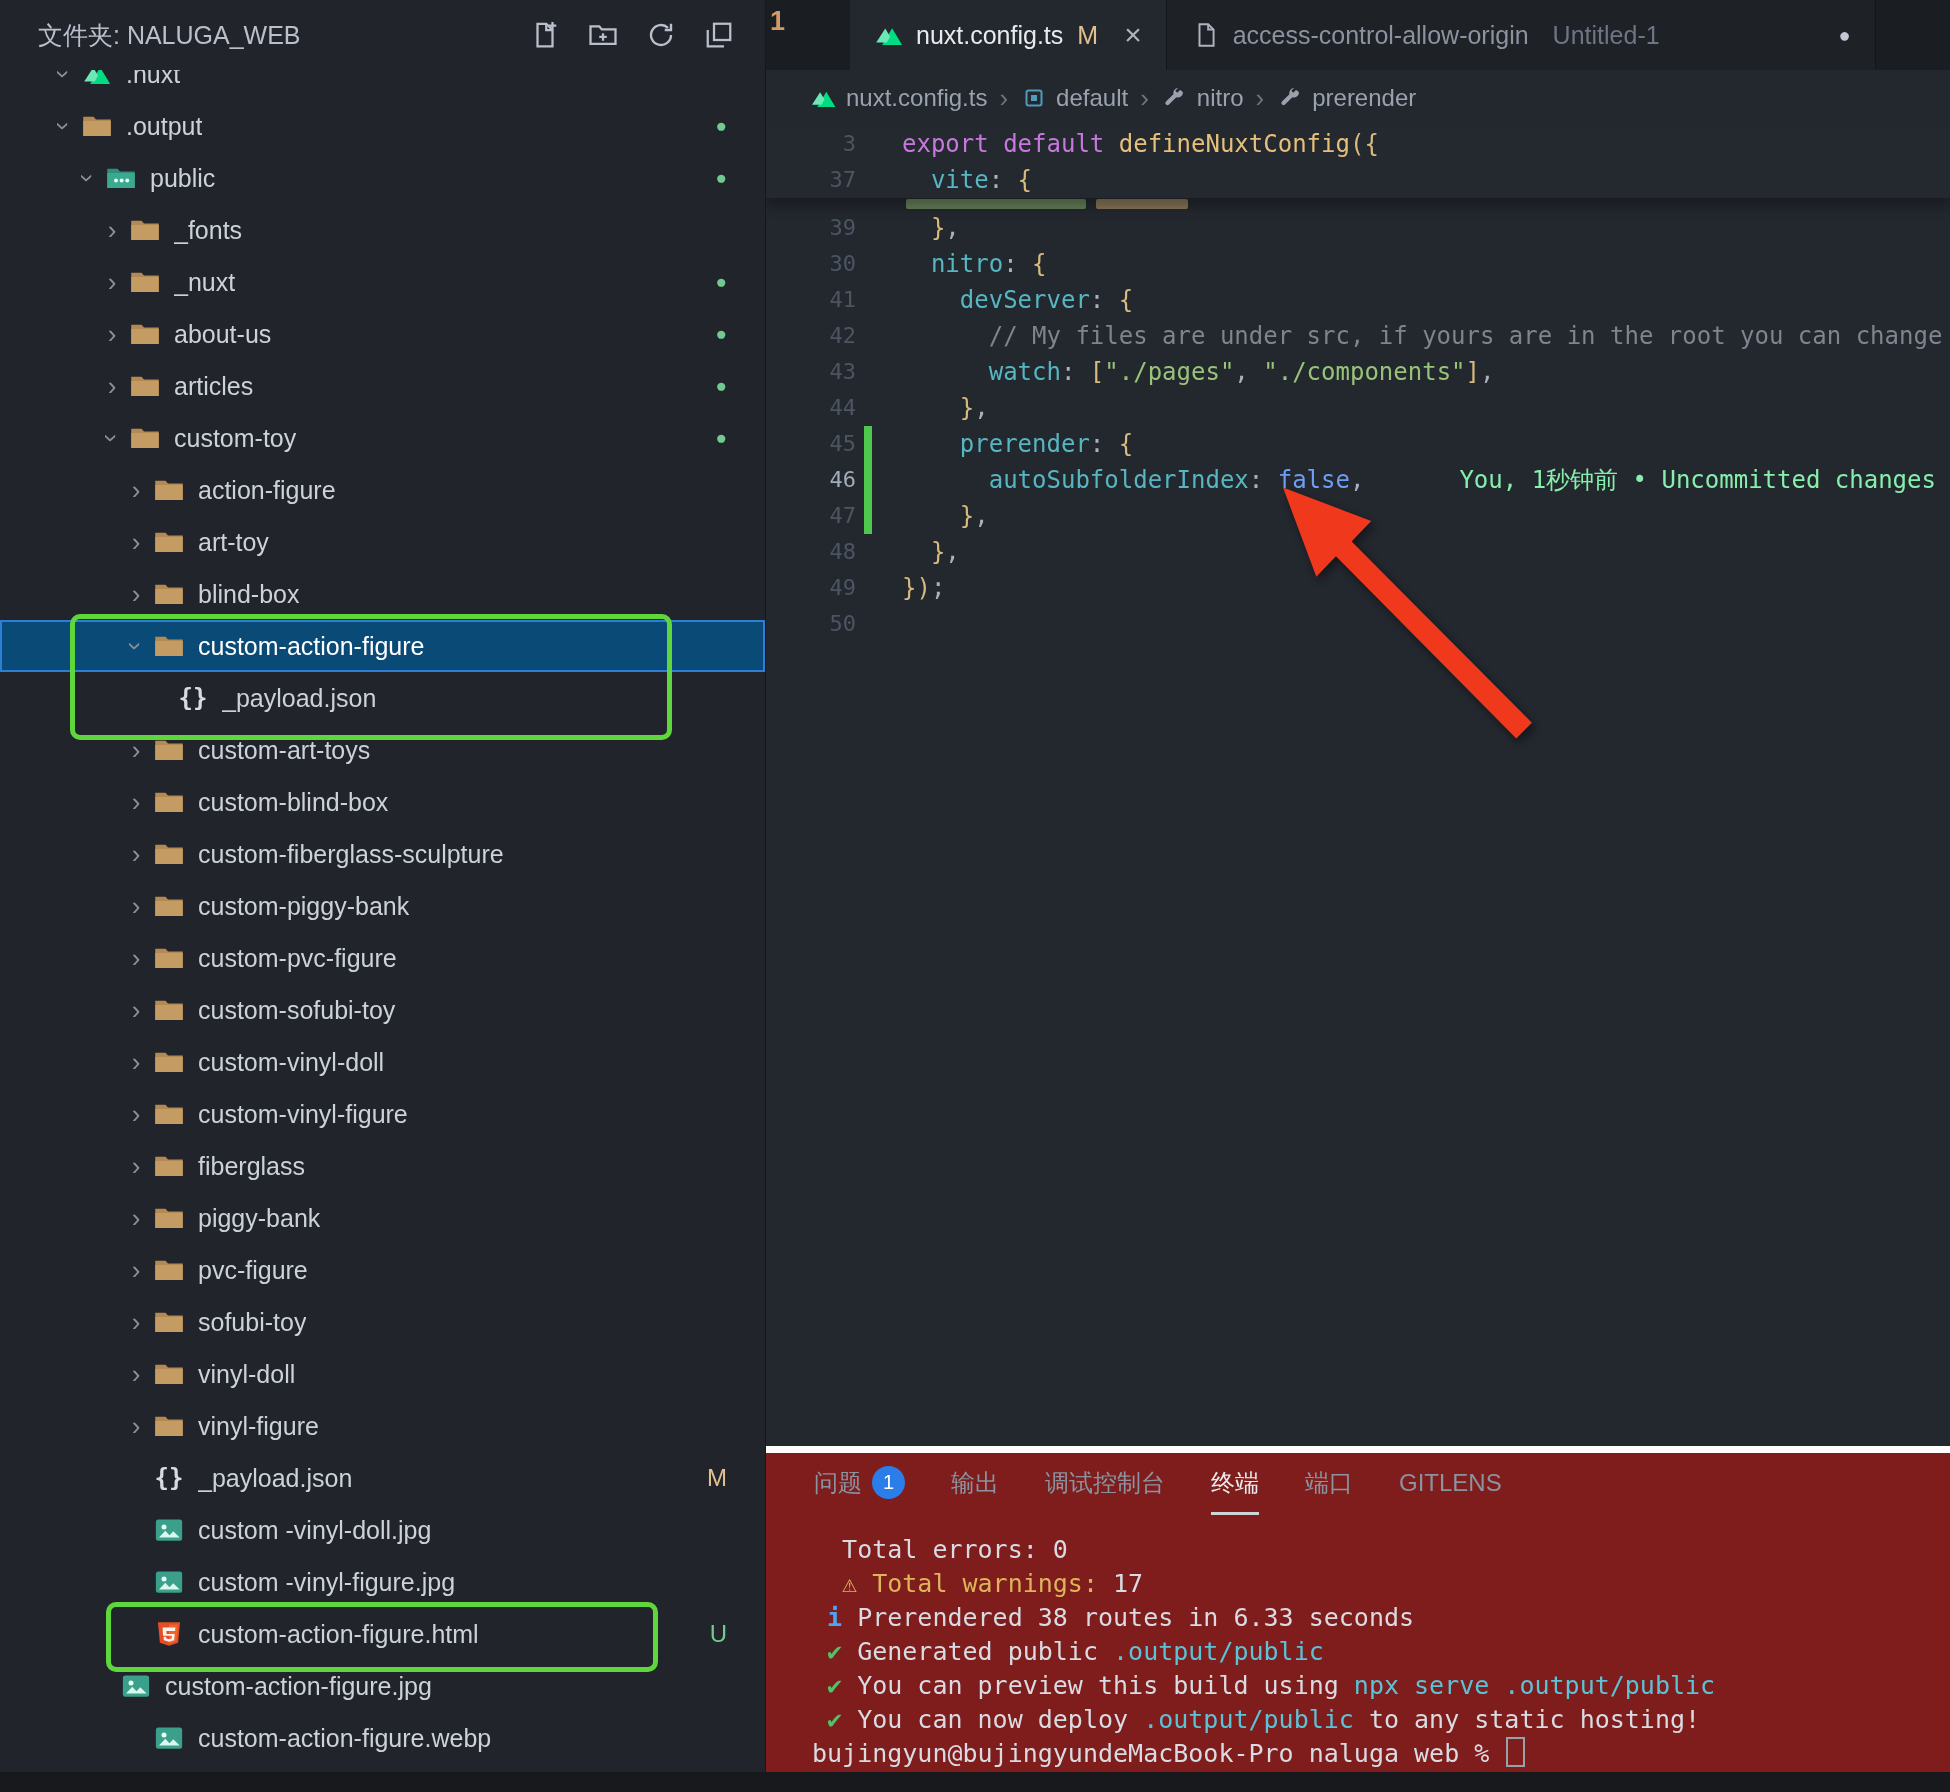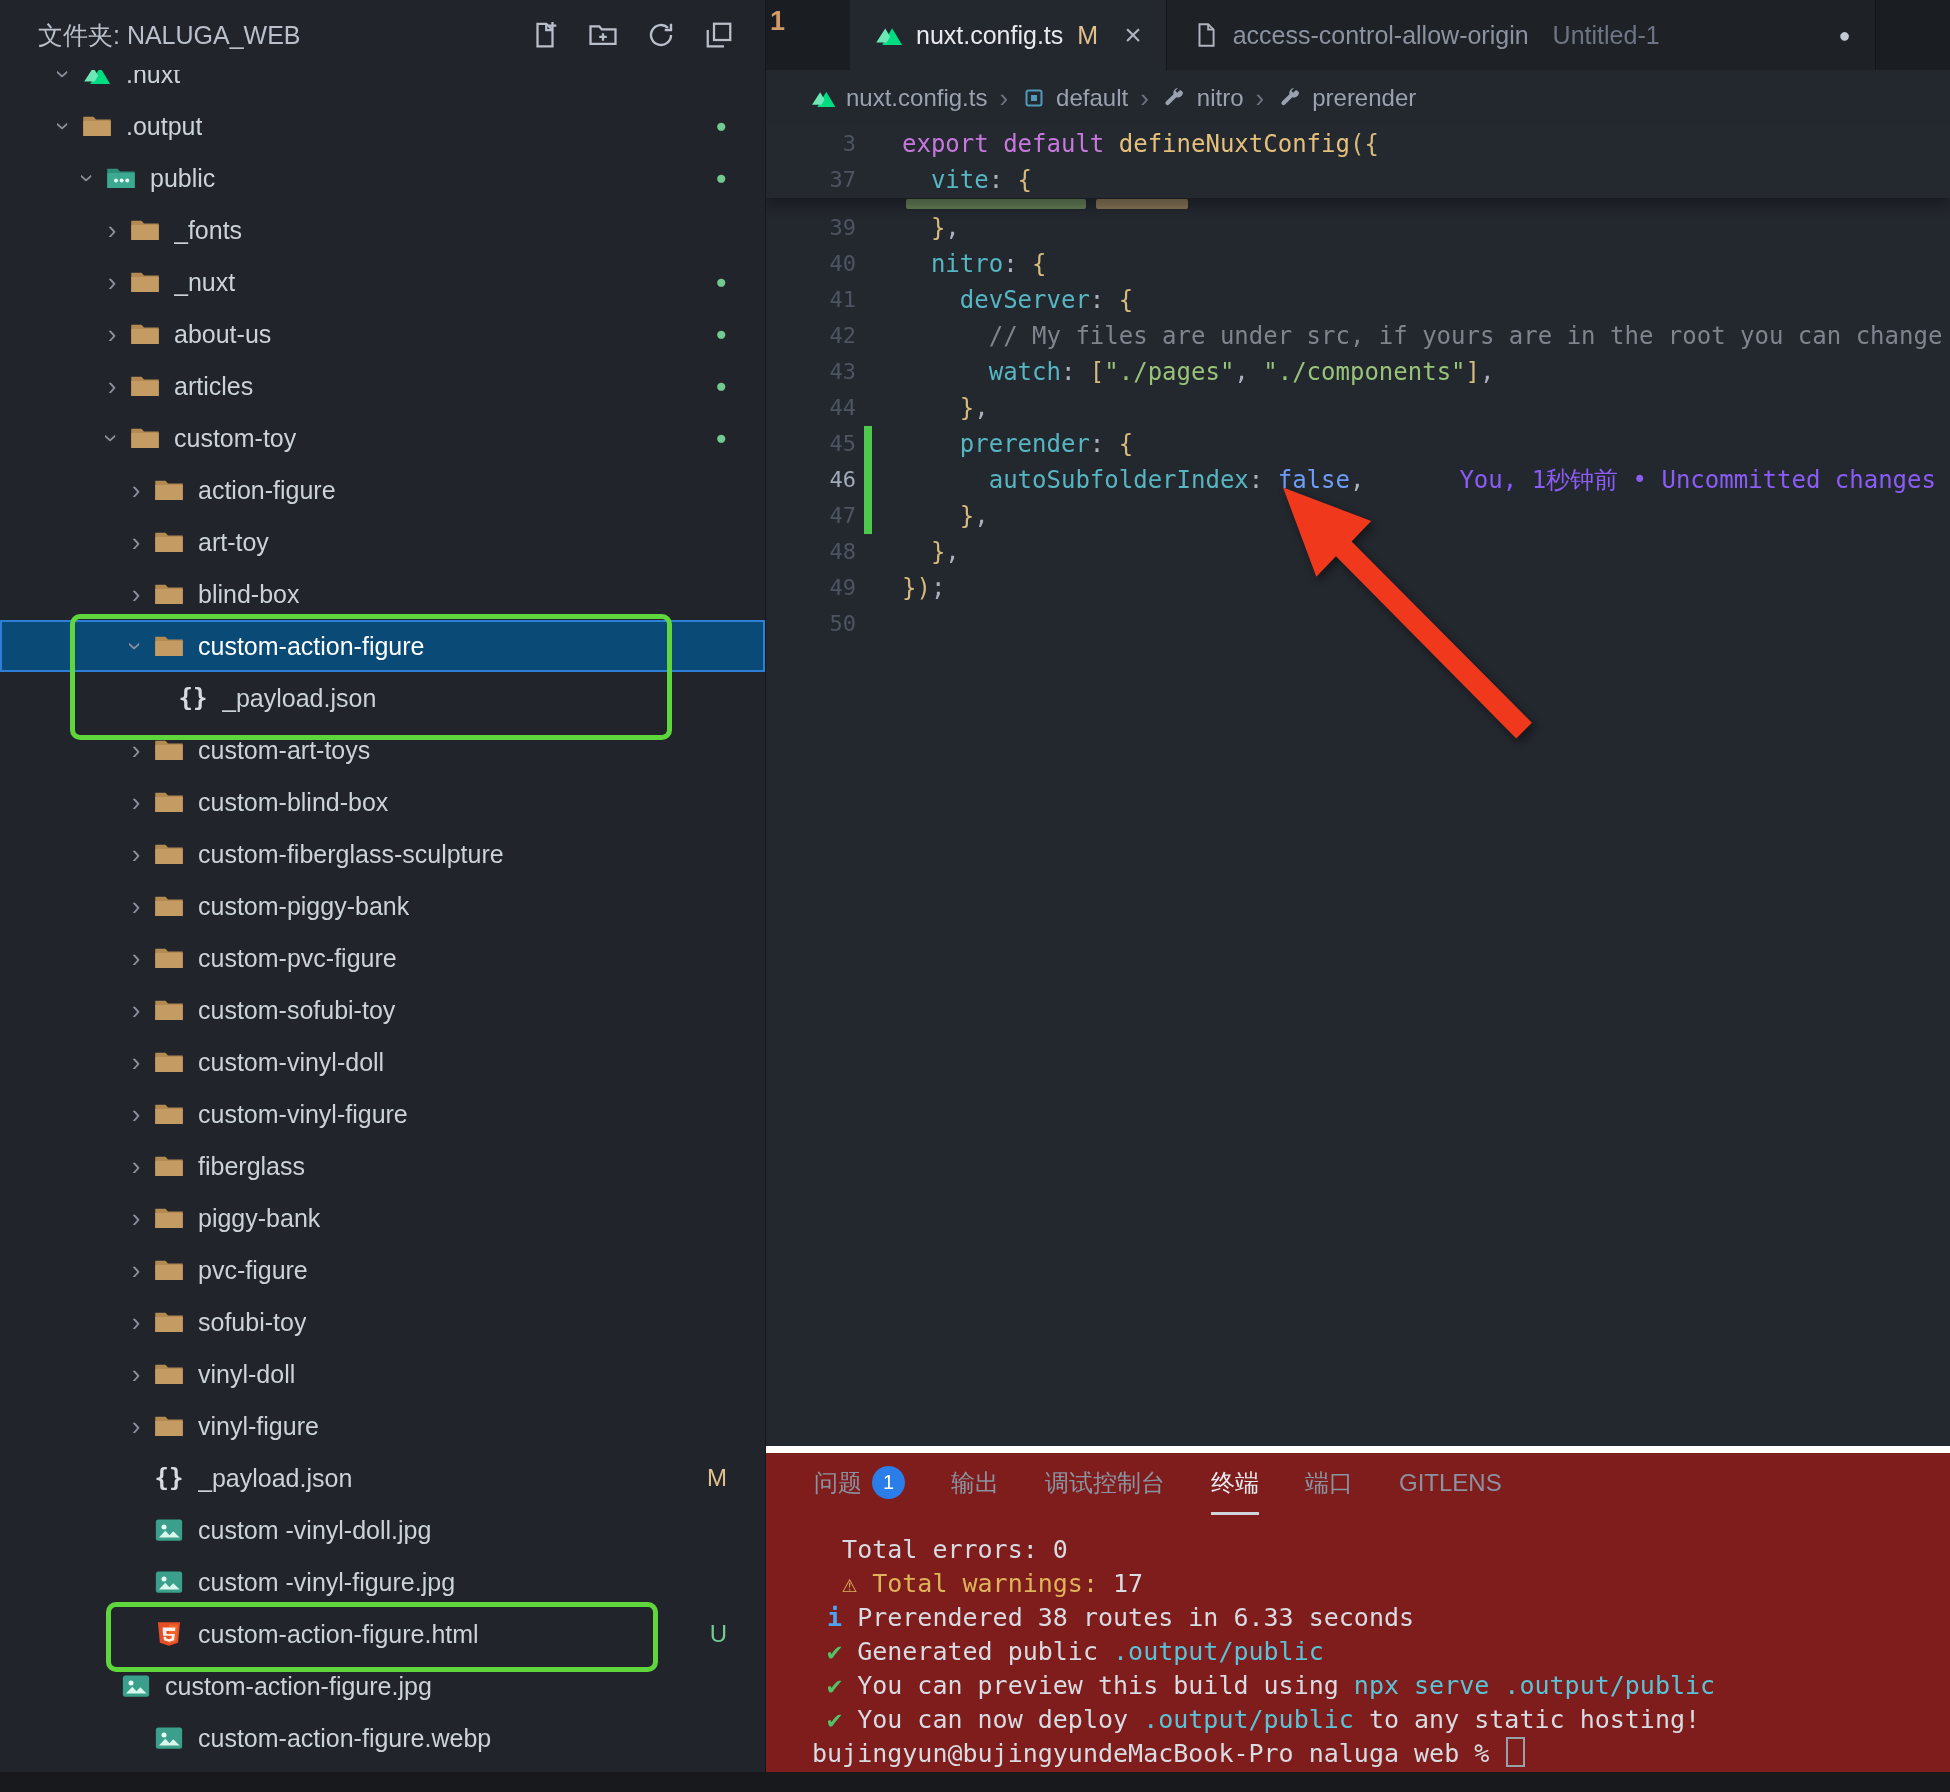--- a/index.html
+++ b/index.html
@@ -64,21 +64,21 @@
   .sliver .sl1{left:140px;width:180px;background:rgba(152,195,121,.55);}
   .sliver .sl2{left:330px;width:92px;background:rgba(229,192,123,.5);}
   .tok.kw{color:#c678dd;}
   .tok.fn{color:#e5c07b;}
   .tok.prop{color:#56b6c2;}
   .tok.str{color:#98c379;}
   .tok.cmt{color:#7f848e;}
   .tok.bool{color:#6d9df5;}
   .tok.brace{color:#d7ba7d;}
   .tok.punc{color:#abb2bf;}
-  .blame{color:#8b5cf6;margin-left:95px;}
+  .blame{color:#86efac;margin-left:95px;}
   .arrow{position:absolute;left:0;top:0;width:100%;height:100%;z-index:7;pointer-events:none;
     filter:drop-shadow(3px 4px 4px rgba(0,0,0,.45));}
 
   
   .panel{height:319px;flex:none;border-top:7px solid #ffffff;background:#7f1d1d;}
   .panel-tabs{height:62px;display:flex;align-items:stretch;gap:46px;padding-left:48px;font-size:24px;color:#8b93a1;}
   .panel-tab{display:inline-flex;align-items:center;gap:10px;border-bottom:3px solid transparent;cursor:pointer;}
   .panel-tab.active{color:#e8eaed;border-bottom-color:#cfd3da;}
   .badge-circle{display:inline-flex;align-items:center;justify-content:center;width:33px;height:33px;border-radius:50%;
     background:#2b7de9;color:#fff;font-size:20px;}
@@ -545,21 +545,21 @@
       <div class="sticky" id="sticky">
           <div class="code-line"><span class="gutter">3</span><span class="cbar"></span><span class="code-text"><span class="tok kw">export default</span><span class="tok fn"> defineNuxtConfig</span><span class="tok brace">({</span></span></div>
           <div class="code-line"><span class="gutter">37</span><span class="cbar"></span><span class="code-text"><span class="tok prop">  vite</span><span class="tok punc">:</span><span class="tok brace"> {</span></span></div>
         </div>
       <div class="sliver">
           <i class="sl1"></i>
           <i class="sl2"></i>
         </div>
       <div id="codelines">
           <div class="code-line"><span class="gutter">39</span><span class="cbar"></span><span class="code-text"><span class="tok brace">  }</span><span class="tok punc">,</span></span></div>
-          <div class="code-line"><span class="gutter">40</span><span class="cbar"></span><span class="code-text"><span class="tok prop">  nitro</span><span class="tok punc">:</span><span class="tok brace"> {</span></span></div>
+          <div class="code-line"><span class="gutter">30</span><span class="cbar"></span><span class="code-text"><span class="tok prop">  nitro</span><span class="tok punc">:</span><span class="tok brace"> {</span></span></div>
           <div class="code-line"><span class="gutter">41</span><span class="cbar"></span><span class="code-text"><span class="tok prop">    devServer</span><span class="tok punc">:</span><span class="tok brace"> {</span></span></div>
           <div class="code-line"><span class="gutter">42</span><span class="cbar"></span><span class="code-text"><span class="tok cmt">      // My files are under src, if yours are in the root you can change</span></span></div>
           <div class="code-line"><span class="gutter">43</span><span class="cbar"></span><span class="code-text"><span class="tok prop">      watch</span><span class="tok punc">: </span><span class="tok brace">[</span><span class="tok str">"./pages"</span><span class="tok punc">, </span><span class="tok str">"./components"</span><span class="tok brace">]</span><span class="tok punc">,</span></span></div>
           <div class="code-line"><span class="gutter">44</span><span class="cbar"></span><span class="code-text"><span class="tok brace">    }</span><span class="tok punc">,</span></span></div>
           <div class="code-line"><span class="gutter">45</span><span class="cbar on"></span><span class="code-text"><span class="tok prop">    prerender</span><span class="tok punc">:</span><span class="tok brace"> {</span></span></div>
           <div class="code-line"><span class="gutter active">46</span><span class="cbar on"></span><span class="code-text"><span class="tok prop">      autoSubfolderIndex</span><span class="tok punc">: </span><span class="tok bool">false</span><span class="tok punc">,</span><span class="blame">You, 1秒钟前 • Uncommitted changes</span></span></div>
           <div class="code-line"><span class="gutter">47</span><span class="cbar on"></span><span class="code-text"><span class="tok brace">    }</span><span class="tok punc">,</span></span></div>
           <div class="code-line"><span class="gutter">48</span><span class="cbar"></span><span class="code-text"><span class="tok brace">  }</span><span class="tok punc">,</span></span></div>
           <div class="code-line"><span class="gutter">49</span><span class="cbar"></span><span class="code-text"><span class="tok brace">})</span><span class="tok punc">;</span></span></div>
           <div class="code-line"><span class="gutter">50</span><span class="cbar"></span><span class="code-text"></span></div>

